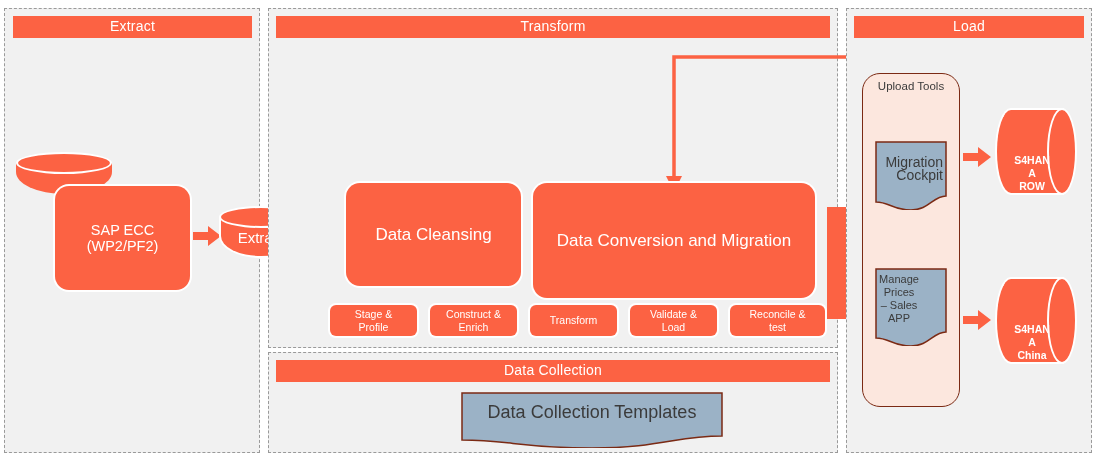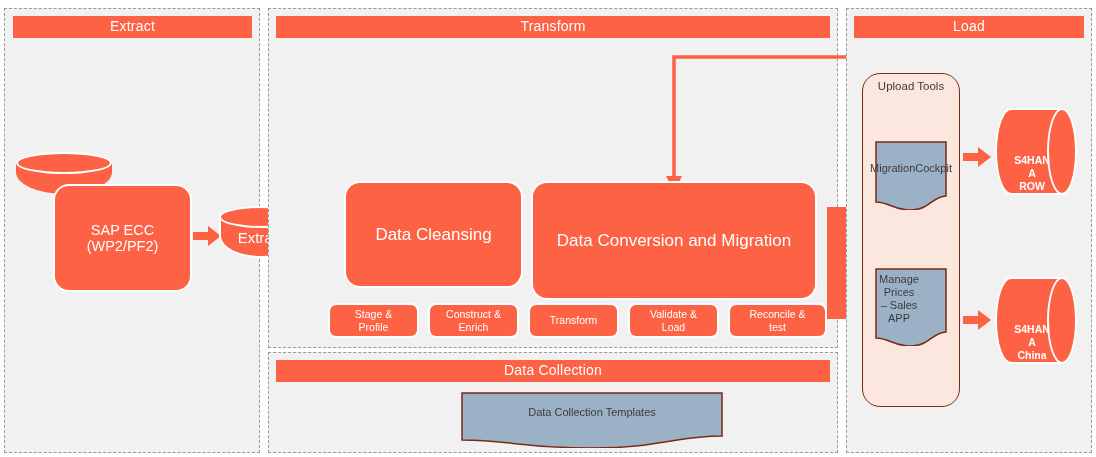--- a/index.html
+++ b/index.html
@@ -133,21 +133,21 @@
   .doc svg { position: absolute; left: 0; top: 0; }
   .doc .dlbl {
     position: absolute;
     left: 4px; right: 4px; top: 0;
     bottom: 16px;
     display: flex;
     align-items: center;
     justify-content: center;
     text-align: center;
     color: #3b3b3b;
-    font-size: 11px;
+    font-size: 18px;
     line-height: 15px;
   }
 
   
   .upload-tools {
     position: absolute;
     background: #fce7de;
     border: 1.5px solid #7b2a14;
     border-radius: 18px;
     box-sizing: border-box;
@@ -260,21 +260,21 @@
   <div class="panel-head" style="left:854px; top:16px; width:230px; height:22px;">Load</div>
 
   <div class="upload-tools" style="left:862px; top:73px; width:98px; height:334px;">
     <div class="ut-title">Upload Tools</div>
   </div>
 
   <div class="doc" style="left:875px; top:141px; width:72px; height:69px;">
     <svg width="72" height="69" viewBox="0 0 72 69">
       <path d="M1,1 L71,1 L71,55 C58,55 54,69 36,69 C18,69 14,61 1,61 Z" fill="#9BB2C6" stroke="#7B2A14" stroke-width="1.5"></path>
     </svg>
-    <div class="dlbl" style="flex-direction:row; bottom:14px; font-size:11px; line-height:13px;">
+    <div class="dlbl" style="flex-direction:column; bottom:14px; font-size:14px; line-height:13px;align-items:flex-end;">
       <span>Migration</span>
       <span>Cockpit</span>
     </div>
   </div>
 
   <div class="arrow" style="left:963px; top:147px;">
     <svg width="28" height="20" viewBox="0 0 28 20">
       <path d="M0,6 L15,6 L15,0 L28,10 L15,20 L15,14 L0,14 Z" fill="#FC6243"></path>
     </svg>
   </div>

